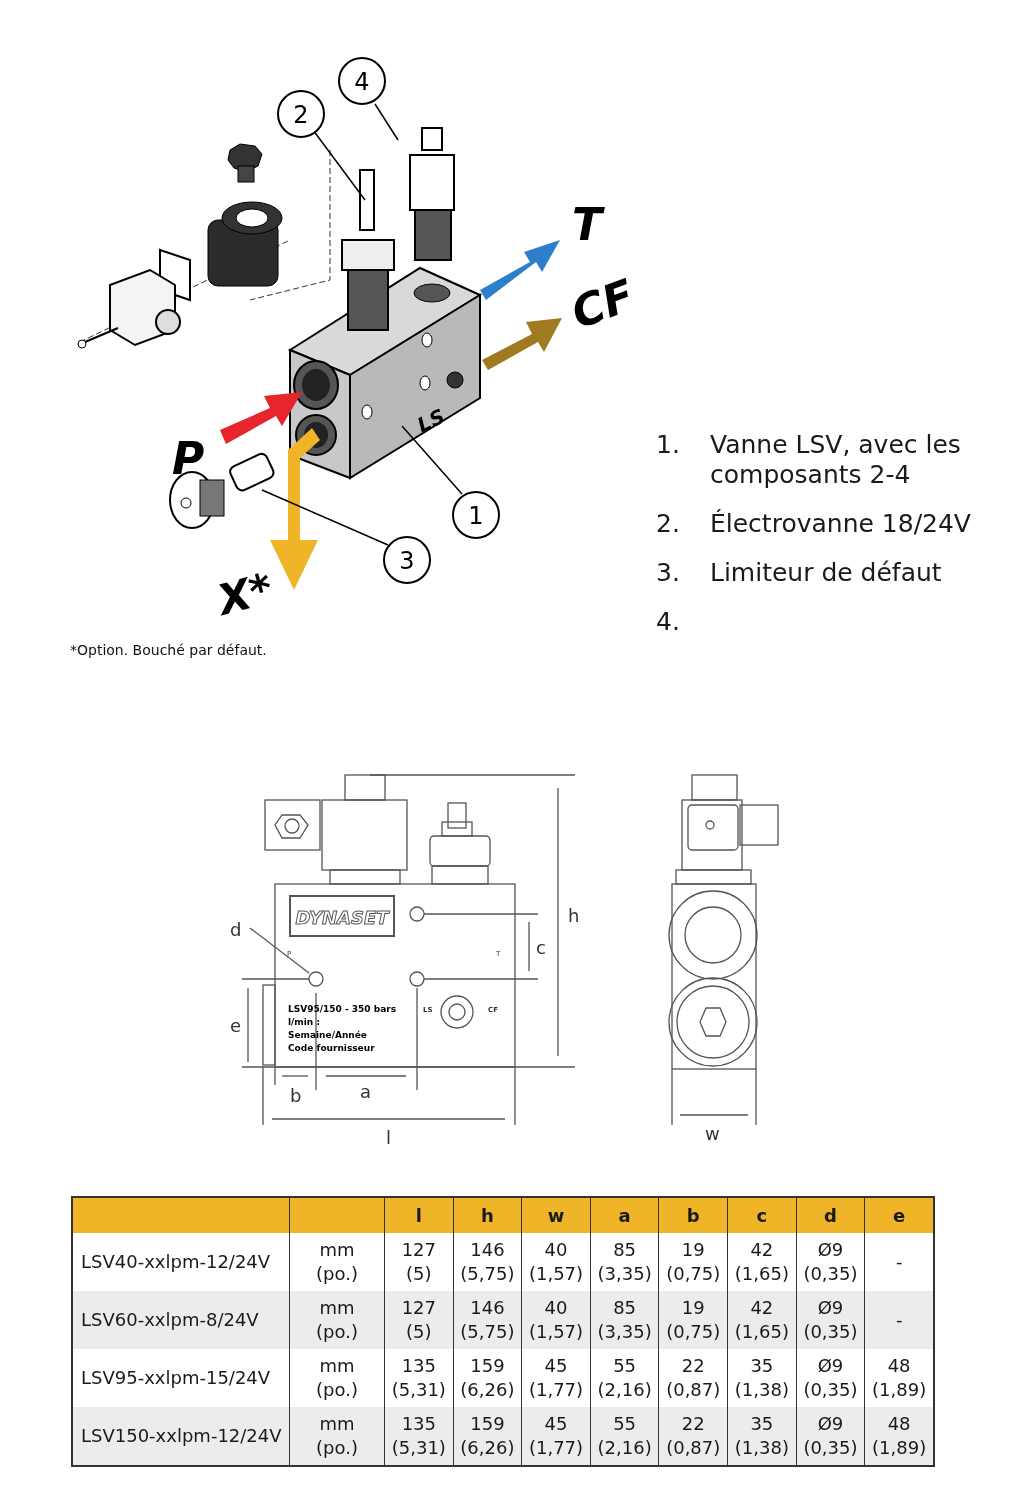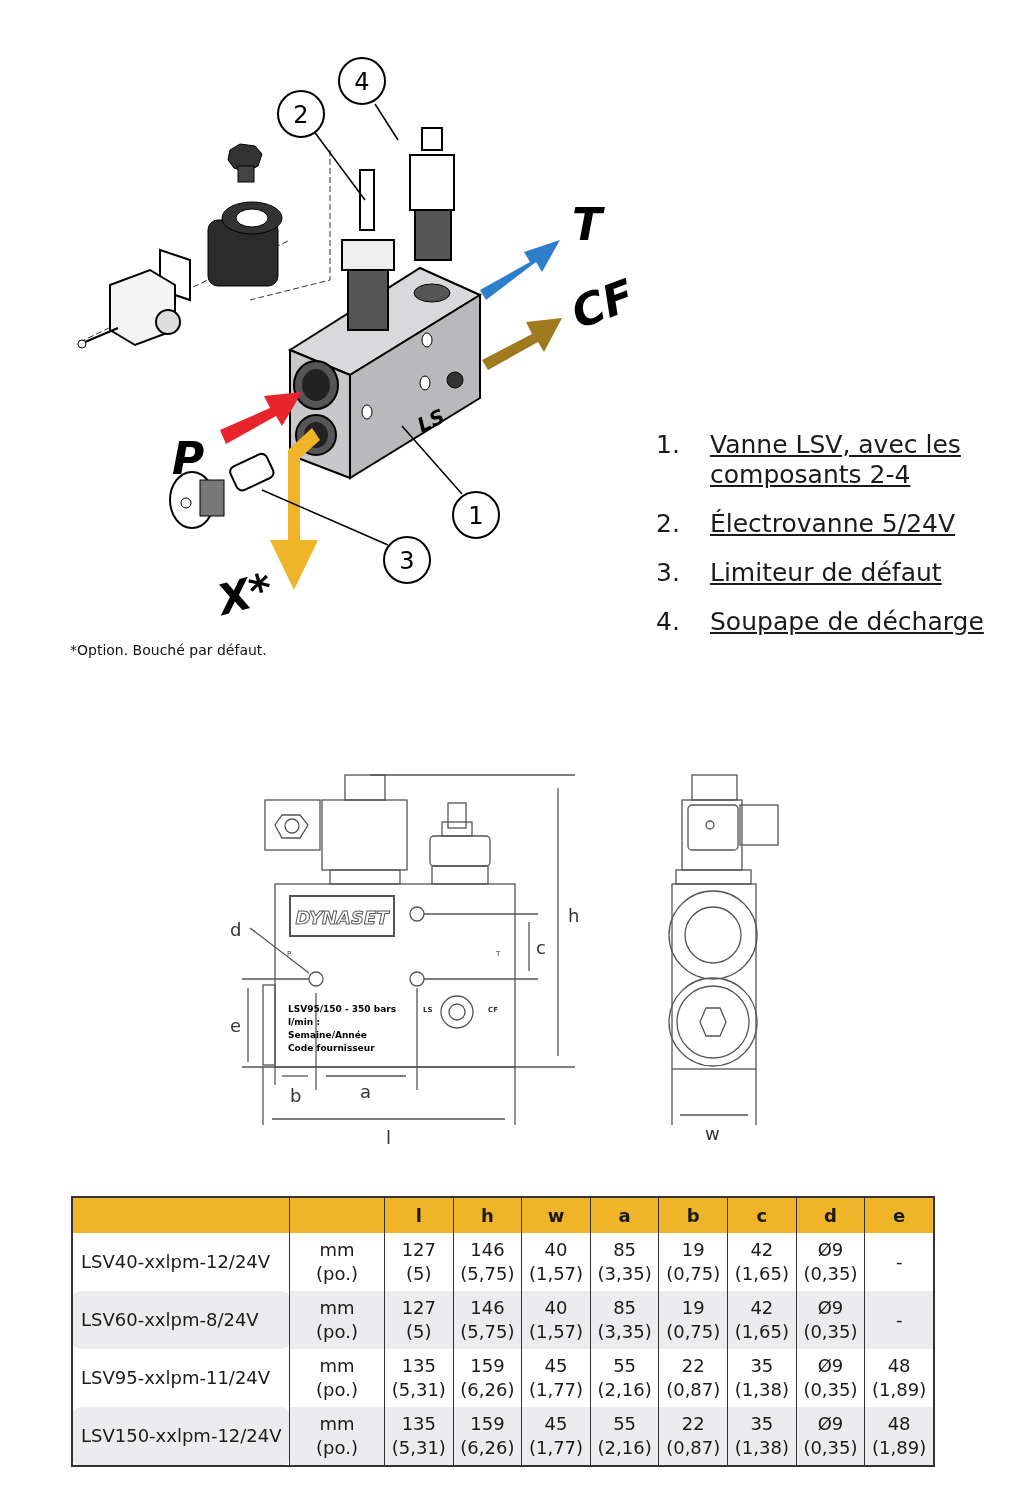--- a/index.html
+++ b/index.html
@@ -2,27 +2,27 @@
 <html><head>
 <meta charset="utf-8">
 <style>
   html, body { margin:0; padding:0; background:#ffffff; }
   body { width:1010px; height:1498px; position:relative; overflow:hidden; font-family:"DejaVu Sans", sans-serif; color:#1a1a1a; }
   .abs { position:absolute; }
   svg text { font-family:"DejaVu Sans", sans-serif; }
   .legend { position:absolute; left:656px; top:430px; width:350px; font-size:25px; line-height:30px; }
   .legend .item { display:flex; margin-bottom:19px; }
   .legend .num { width:54px; flex:none; }
-  .legend .txt { flex:1;text-decoration:underline; }
+  .legend .txt { flex:1; }
   .footnote { position:absolute; left:70px; top:642px; font-size:14px; color:#111; }
   table.dims { position:absolute; left:71px; top:1196px; width:864px; border-collapse:collapse; font-size:18px; }
   table.dims th { background:#f0b429; height:33px; font-weight:bold; border-left:1px solid #333; font-size:18px; }
   table.dims th:first-child { border-left:none; }
   table.dims td { border-left:1px solid #333; text-align:center; line-height:24px; padding:4px 0; height:50px; }
-  table.dims td.model { text-align:left; padding-left:8px; border-left:none;border-radius:9px; }
+  table.dims td.model { text-align:left; padding-left:8px; border-left:none; }
   table.dims td.unit { font-weight:normal; }
   table.dims tr.alt td { background:#ececee; }
   table.dims { border:2px solid #333; }
 </style>
 </head>
 <body>
 
 <svg class="abs" style="left:0;top:0" width="660" height="640" viewBox="0 0 660 640">
 
   <polyline points="330,150 330,280 250,300" fill="none" stroke="#333" stroke-width="1" stroke-dasharray="6,3"></polyline>
@@ -127,29 +127,28 @@
 
 <div class="footnote">*Option. Bouché par défaut.</div>
 
 <div class="legend">
   <div class="item">
     <span class="num">1.</span>
     <span class="txt">Vanne LSV, avec les composants 2-4</span>
   </div>
   <div class="item">
     <span class="num">2.</span>
-    <span class="txt">Électrovanne 5/24V</span>
+    <span class="txt">Électrovanne 18/24V</span>
   </div>
   <div class="item">
     <span class="num">3.</span>
     <span class="txt">Limiteur de défaut</span>
   </div>
   <div class="item">
     <span class="num">4.</span>
-    <span class="txt">Soupape de décharge</span>
   </div>
 </div>
 
 <svg class="abs" style="left:220px;top:760px" width="380" height="400" viewBox="0 0 380 400">
   <g fill="none" stroke="#555" stroke-width="1.3">
 
     <line x1="150" y1="15" x2="355" y2="15"></line>
 
     <rect x="125" y="15" width="40" height="25"></rect>
     <rect x="102" y="40" width="85" height="70"></rect>
@@ -315,21 +314,21 @@
         </td>
         <td>
           <div>Ø9</div>
           <div>(0,35)</div>
         </td>
         <td>
           <div>-</div>
         </td>
       </tr>
       <tr>
-        <td class="model">LSV95-xxlpm-11/24V</td>
+        <td class="model">LSV95-xxlpm-15/24V</td>
         <td class="unit">
           <div>mm</div>
           <div>(po.)</div>
         </td>
         <td>
           <div>135</div>
           <div>(5,31)</div>
         </td>
         <td>
           <div>159</div>

